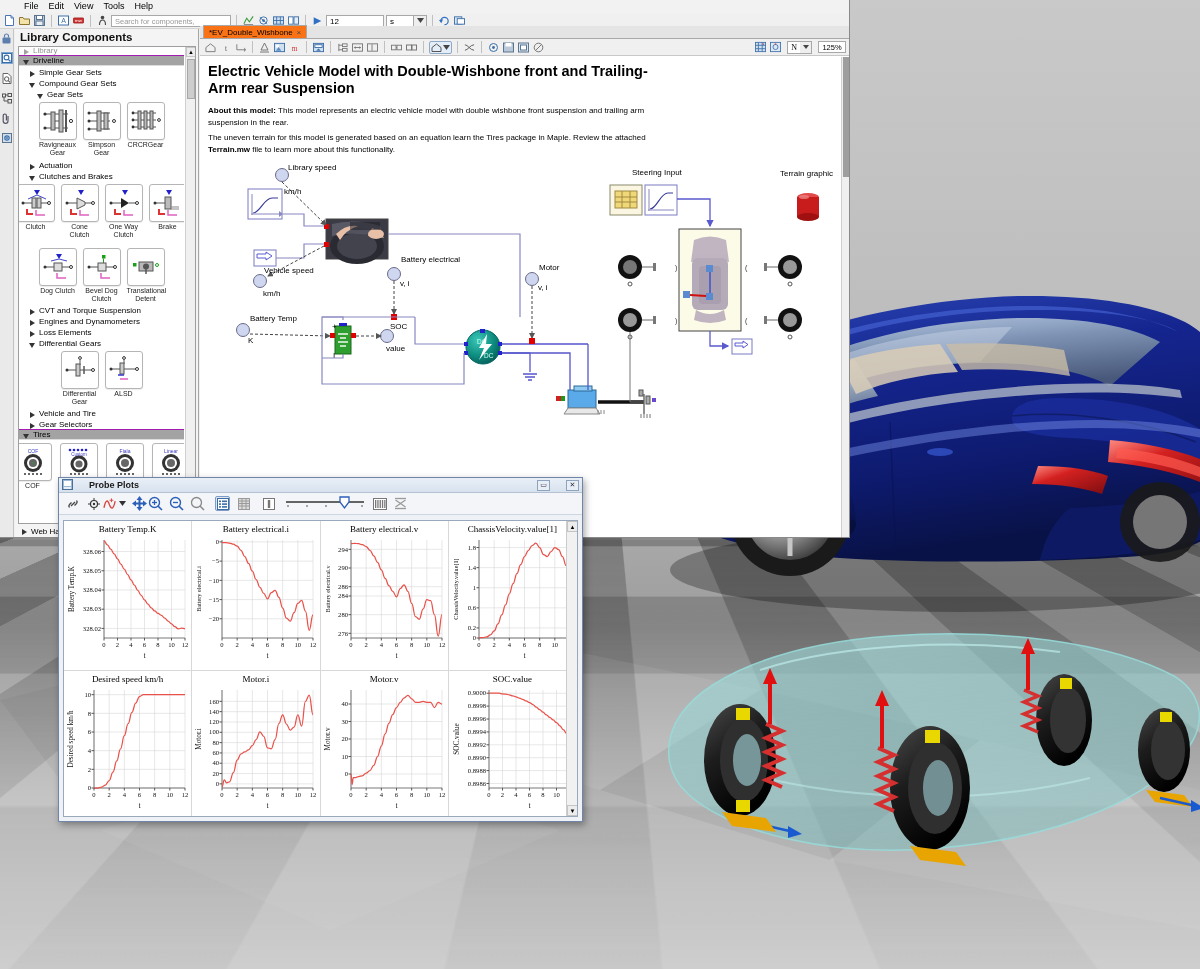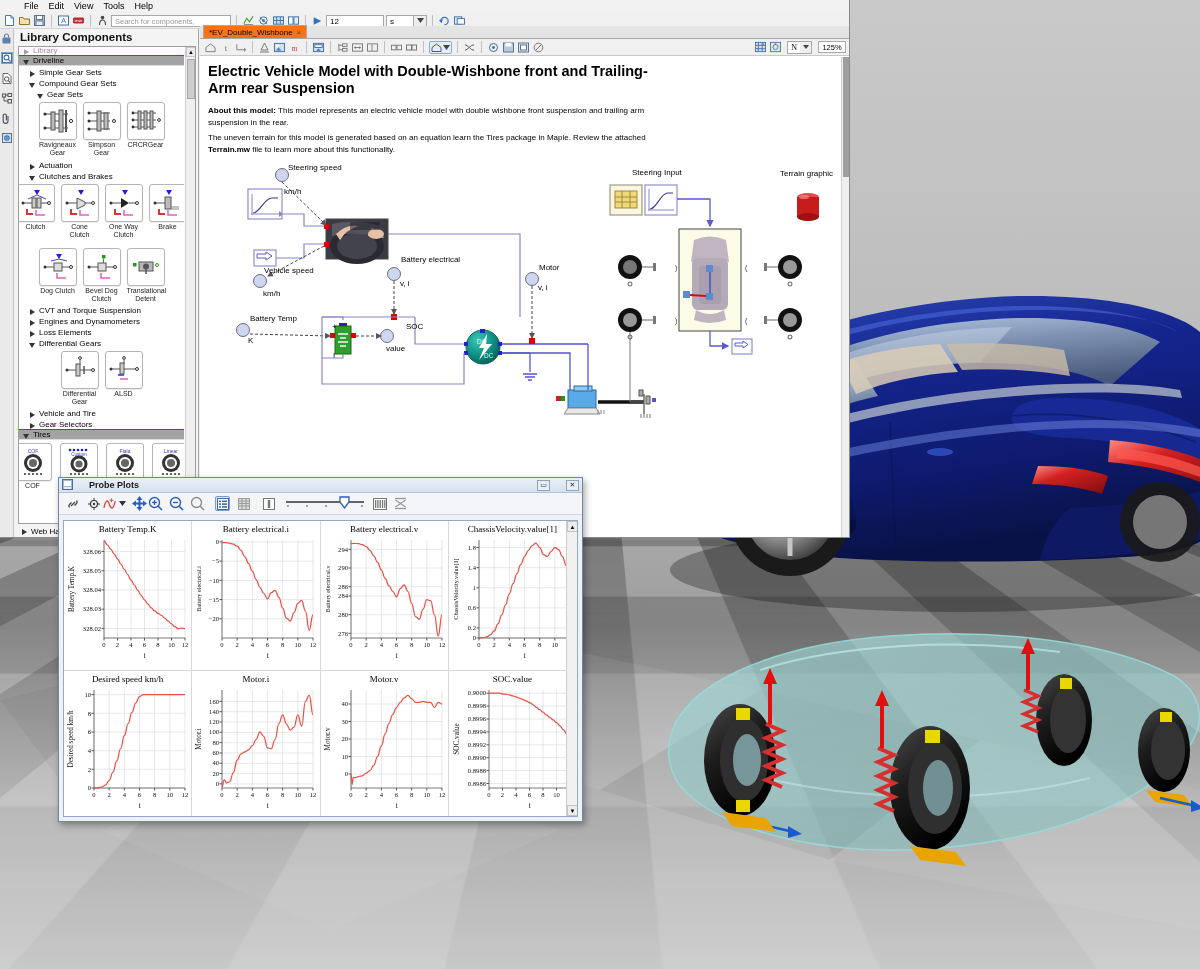--- a/index.html
+++ b/index.html
@@ -1238,29 +1238,29 @@
           <g>
             <ellipse cx="608" cy="35" rx="11" ry="4" fill="#e04a4a"></ellipse>
             <rect x="597" y="35" width="22" height="20" fill="#c81c1c"></rect>
             <ellipse cx="608" cy="55" rx="11" ry="4" fill="#a01010"></ellipse>
             <ellipse cx="604" cy="35" rx="5" ry="2" fill="#ef8a8a" opacity=".7"></ellipse>
           </g>
 
           <path d="M188,72 L320,72 L320,155" fill="none" stroke="#8888c0" stroke-width="1.2"></path>
         </svg>
 
-        <div class="slabel" style="left:88px;top:1px">Steering speed</div>
+        <div class="slabel" style="left:88px;top:1px">Library speed</div>
         <div class="slabel" style="left:84px;top:25px">km/h</div>
         <div class="slabel" style="left:64px;top:104px">Vehicle speed</div>
         <div class="slabel" style="left:63px;top:127px">km/h</div>
         <div class="slabel" style="left:201px;top:93px">Battery electrical</div>
         <div class="slabel" style="left:200px;top:117px">v, i</div>
         <div class="slabel" style="left:50px;top:152px">Battery Temp</div>
         <div class="slabel" style="left:48px;top:174px">K</div>
-        <div class="slabel" style="left:206px;top:160px">SOC</div>
+        <div class="slabel" style="left:190px;top:160px">SOC</div>
         <div class="slabel" style="left:186px;top:182px">value</div>
         <div class="slabel" style="left:339px;top:101px">Motor</div>
         <div class="slabel" style="left:338px;top:121px">v, i</div>
         <div class="slabel" style="left:432px;top:6px">Steering Input</div>
         <div class="slabel" style="left:580px;top:7px">Terrain graphic</div>
       </div>
 
       <div class="docscroll">
         <div class="thumb"></div>
       </div>

